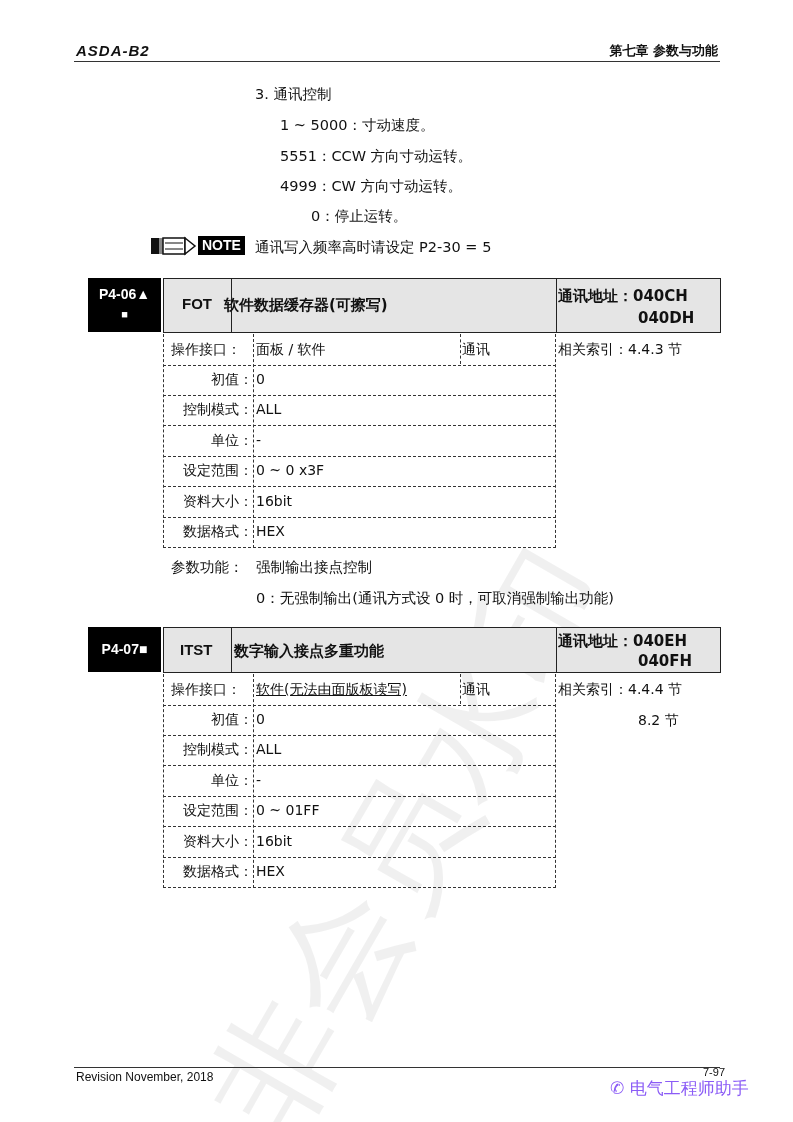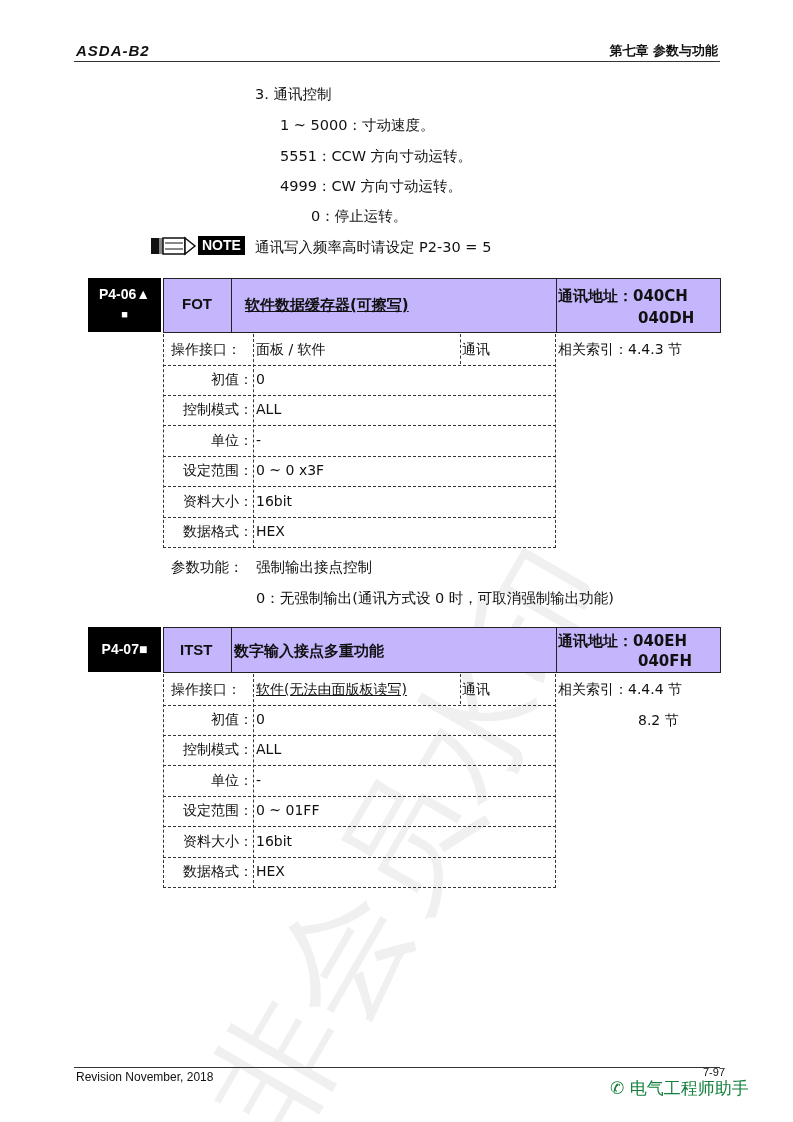--- a/index.html
+++ b/index.html
@@ -5,27 +5,27 @@
   html, body { margin:0; padding:0; background:#fff; }
   body { width:793px; height:1122px; position:relative; overflow:hidden;
          font-family:"DejaVu Sans", "Liberation Sans", sans-serif; color:#111; font-size:14px; }
   .abs { position:absolute; }
   .hdr-brand { left:76px; top:42px; font-style:italic; font-weight:bold; font-size:15px; letter-spacing:1px; font-family:"Liberation Sans", sans-serif; }
   .hdr-chapter { right:75px; top:42px; font-weight:bold; font-size:13px; }
   .hdr-line { left:74px; top:61px; width:646px; height:1px; background:#333; }
   .foot-line { left:74px; top:1067px; width:646px; height:1px; background:#333; }
   .foot-rev { left:76px; top:1070px; font-size:12px; font-family:"Liberation Sans", sans-serif; }
   .foot-page { left:703px; top:1066px; font-size:11px; font-family:"Liberation Sans", sans-serif; }
-  .foot-wm { left:610px; top:1077px; font-size:17px; color:#15803d; }
+  .foot-wm { left:610px; top:1077px; font-size:17px; color:#8b5cf6; }
   .line { font-size:14.5px; white-space:nowrap; }
   .note-icon { left:150px; top:236px; width:48px; height:20px; }
   .note-badge { left:198px; top:236px; background:#000; color:#fff; font-weight:bold; font-size:14px; padding:0 4px; height:19px; line-height:19px; font-family:"Liberation Sans", sans-serif; }
   .note-text { left:255px; top:238px; }
   .pbox { background:#000; color:#fff; font-weight:bold; font-family:"Liberation Sans", sans-serif; font-size:14px; text-align:center; }
-  .thead { background:#c4b5fd; border:1px solid #222; box-sizing:border-box;text-align:right; }
+  .thead { background:#e5e5e5; border:1px solid #222; box-sizing:border-box;text-align:right; }
   .vline { position:absolute; width:1px; background:#222; }
   .ctext { font-weight:bold; font-size:15px; }
   .row { position:absolute; left:163px; height:30px; box-sizing:border-box; border-bottom:1px dashed #333; }
   .row .lab { position:absolute; right:0; top:5px; white-space:nowrap; }
   .dashv { position:absolute; width:0; border-left:1px dashed #333; }
   .wm { position:absolute; font-size:130px; color:rgba(0,0,0,0.06); transform:rotate(-60deg); transform-origin:left top; white-space:nowrap; pointer-events:none; }
 </style>
 </head>
 <body>
 
@@ -53,21 +53,21 @@
 <div class="abs line note-text">通讯写入频率高时请设定 P2-30 = 5</div>
 
 <div class="abs pbox" style="left:88px;top:278px;width:73px;height:54px;">
   <div style="margin-top:8px;">P4-06▲</div>
   <div style="margin-top:6px;font-size:11px;">■</div>
 </div>
 <div class="abs thead" style="left:163px;top:278px;width:558px;height:55px;">
   <div class="vline" style="left:67px;top:0;height:53px;"></div>
   <div class="vline" style="left:392px;top:0;height:53px;"></div>
   <div class="abs ctext" style="left:18px;top:16px;font-family:'Liberation Sans',sans-serif;">FOT</div>
-  <div class="abs ctext" style="left:81px;top:17px;text-decoration:underline;">软件数据缓存器(可擦写)</div>
+  <div class="abs ctext" style="left:60px;top:17px;">软件数据缓存器(可擦写)</div>
   <div class="abs ctext" style="left:394px;top:8px;">通讯地址：040CH</div>
   <div class="abs ctext" style="left:474px;top:30px;">040DH</div>
 </div>
 
 <div class="dashv" style="left:163px;top:334px;height:214px;"></div>
 <div class="dashv" style="left:253px;top:334px;height:214px;"></div>
 <div class="dashv" style="left:460px;top:334px;height:30px;"></div>
 <div class="dashv" style="left:555px;top:334px;height:214px;"></div>
 
 <div class="row" style="top:336px;width:393px;">

